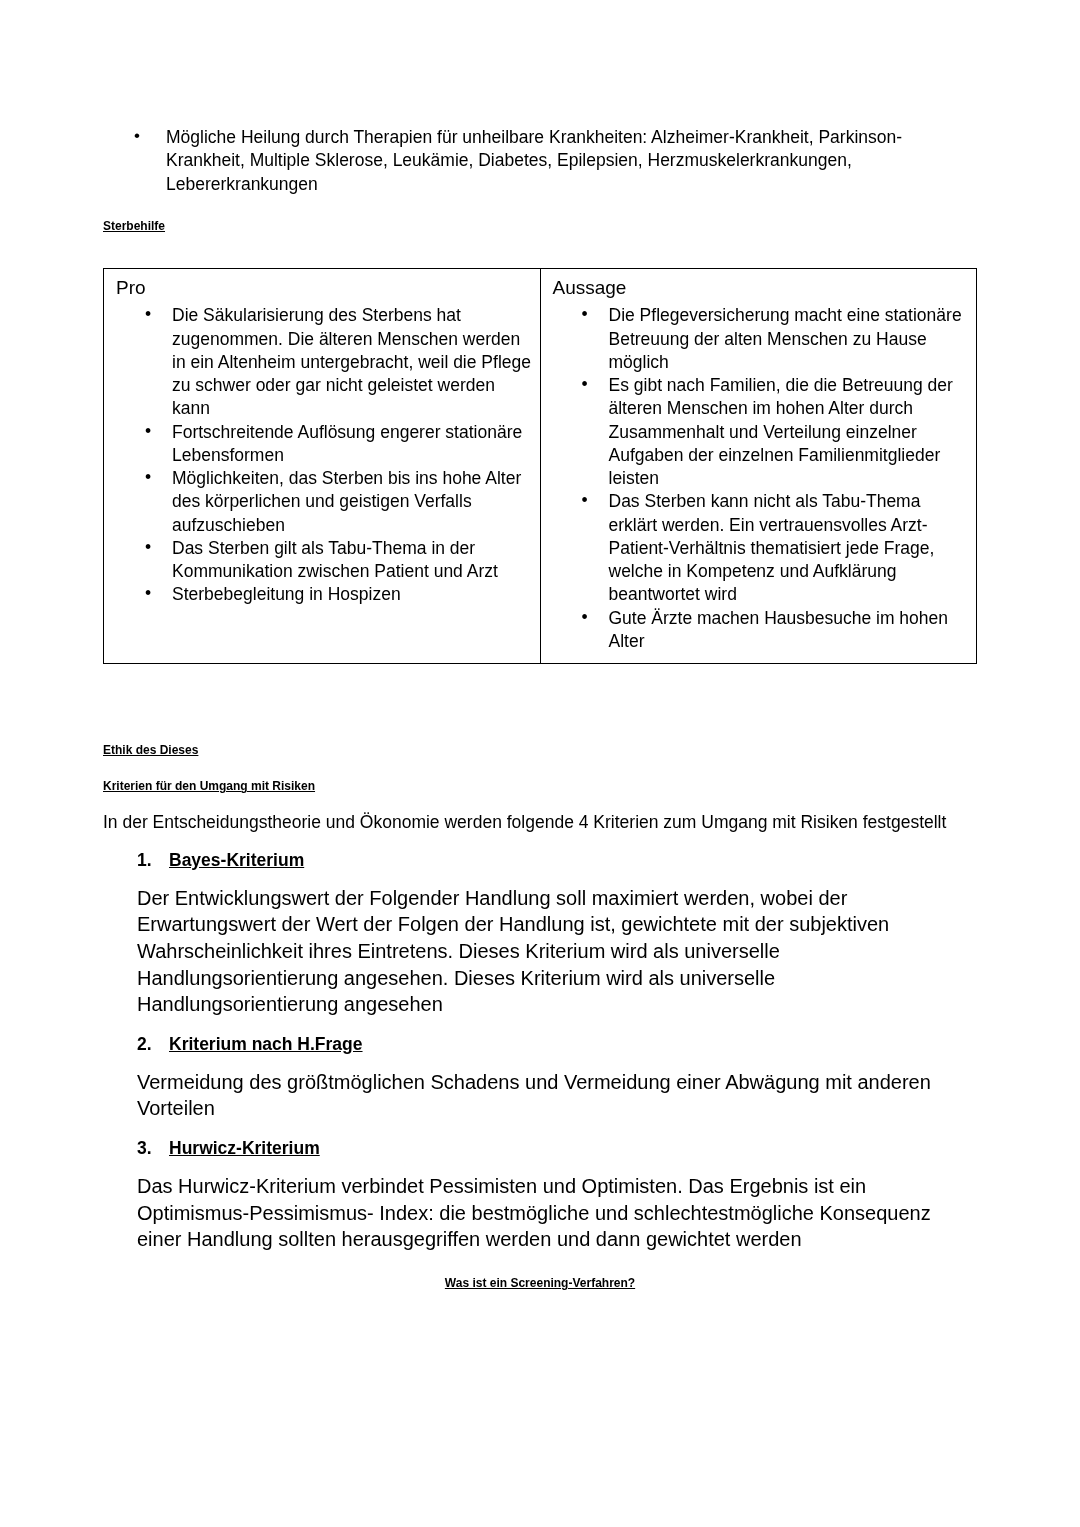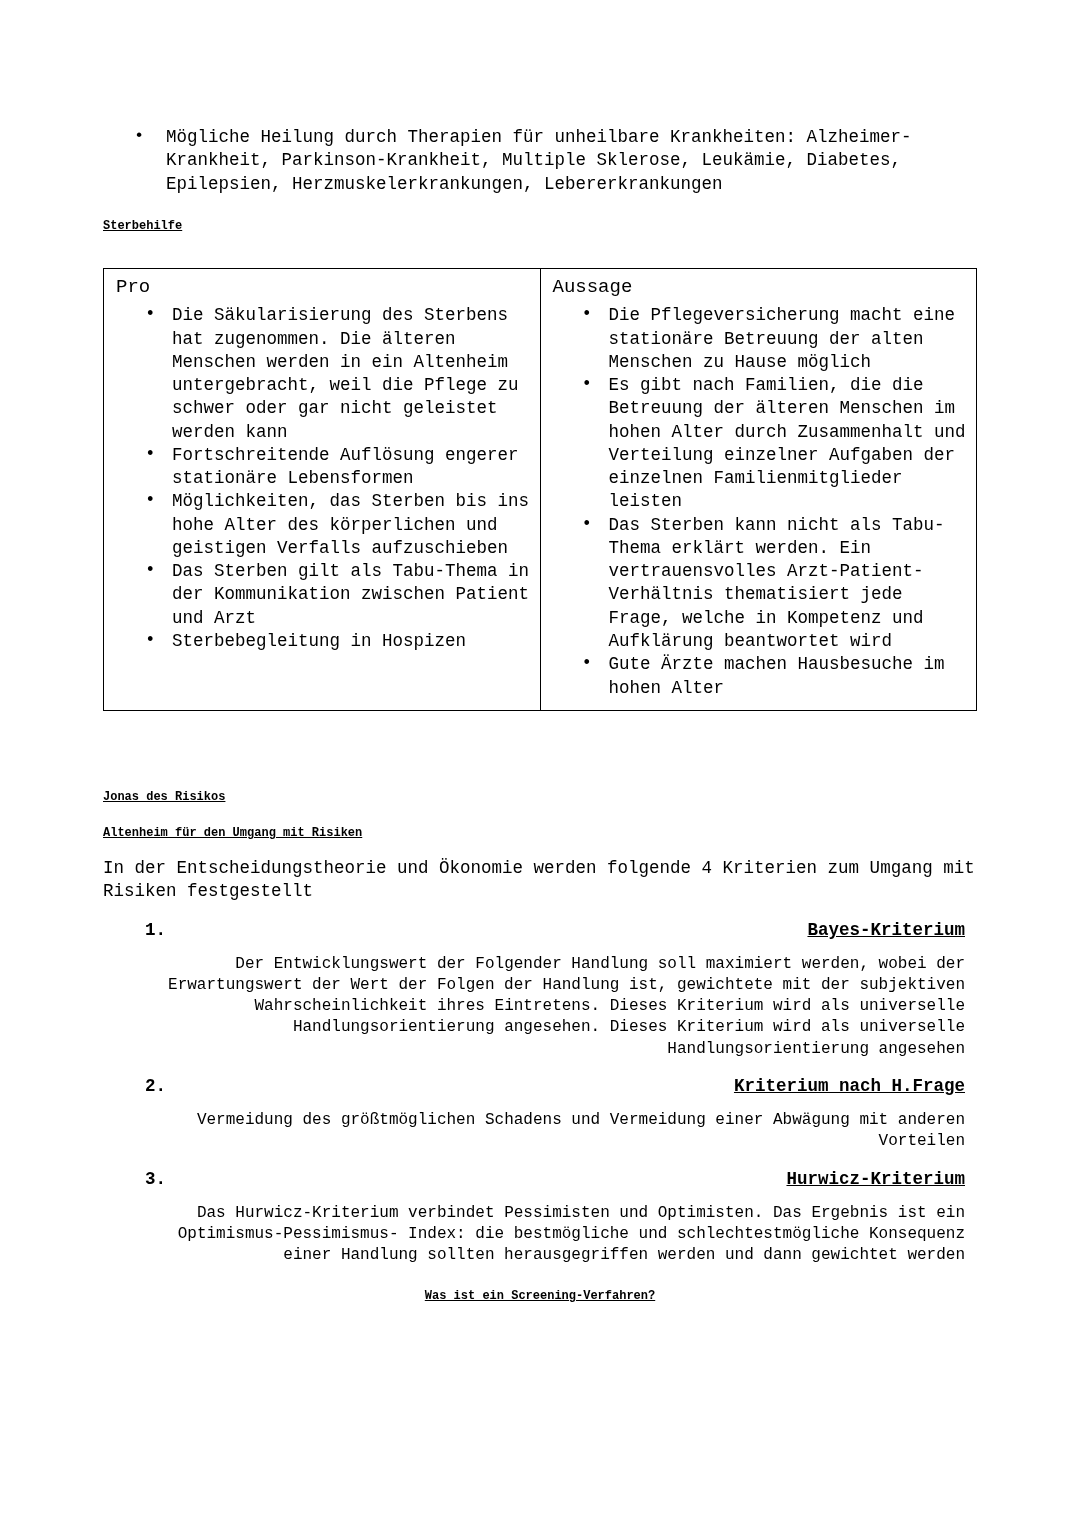--- a/index.html
+++ b/index.html
@@ -16,21 +16,20 @@
     overflow: hidden;
   }
   .page {
     position: absolute;
     left: 0;
     top: 0;
     width: 1080px;
     height: 1527px;
     padding: 0;
     box-sizing: border-box;
-    font-family: Liberation Mono, monospace;
   }
   .content {
     position: absolute;
     left: 103px;
     top: 126px;
     width: 874px;
   }
   .bullet-list {
     list-style: none;
     margin: 0;
@@ -96,23 +95,22 @@
   }
   .gap-after-table { height: 78px; }
 
   .para {
     font-size: 17.5px;
     line-height: 1.33;
   }
   ol.criteria {
     list-style: none;
     counter-reset: crit;
-    margin: 12px;
-    padding: 0;
-    text-align: right;
+    margin: 4px;
+    padding: 0;
   }
   ol.criteria > li.num-item {
     position: relative;
     counter-increment: crit;
     padding-left: 62px;
     font-size: 17.5px;
     font-weight: bold;
     text-decoration: underline;
     margin-top: 16px;
     margin-bottom: 14px;
@@ -120,21 +118,21 @@
   ol.criteria > li.num-item::before {
     content: counter(crit) ".";
     position: absolute;
     left: 30px;
     top: 0;
     font-weight: bold;
     text-decoration: none;
   }
   .crit-body {
     padding-left: 30px;
-    font-size: 16px;
+    font-size: 20px;
     line-height: 1.33;
     margin-bottom: 4px;
   }
   .final-q {
     padding-left: 0px;
     margin-top: 22px;
     text-align: center;
   }
 </style>
 </head>
@@ -175,25 +173,25 @@
             <li>Das Sterben kann nicht als Tabu-Thema erklärt werden. Ein vertrauensvolles Arzt-Patient-Verhältnis thematisiert jede Frage, welche in Kompetenz und Aufklärung beantwortet wird</li>
             <li>Gute Ärzte machen Hausbesuche im hohen Alter</li>
           </ul>
         </td>
       </tr>
     </tbody>
       </table>
 
     <div class="gap-after-table"></div>
 
-    <div class="heading-ul">Jonas des Risikos</div>
+    <div class="heading-ul">Ethik des Dieses</div>
 
     <div class="sp-2"></div>
 
-    <div class="heading-ul">Altenheim für den Umgang mit Risiken</div>
+    <div class="heading-ul">Kriterien für den Umgang mit Risiken</div>
 
     <div class="sp-3"></div>
 
     <div class="para">In der Entscheidungstheorie und Ökonomie werden folgende 4 Kriterien zum Umgang mit Risiken festgestellt</div>
 
     <ol class="criteria">
       <li class="num-item">Bayes-Kriterium</li>
       <div class="crit-body">Der Entwicklungswert der Folgender Handlung soll maximiert werden, wobei der Erwartungswert der Wert der Folgen der Handlung ist, gewichtete mit der subjektiven Wahrscheinlichkeit ihres Eintretens. Dieses Kriterium wird als universelle Handlungsorientierung angesehen. Dieses Kriterium wird als universelle Handlungsorientierung angesehen</div>
       <li class="num-item">Kriterium nach H.Frage</li>
       <div class="crit-body">Vermeidung des größtmöglichen Schadens und Vermeidung einer Abwägung mit anderen Vorteilen</div>

